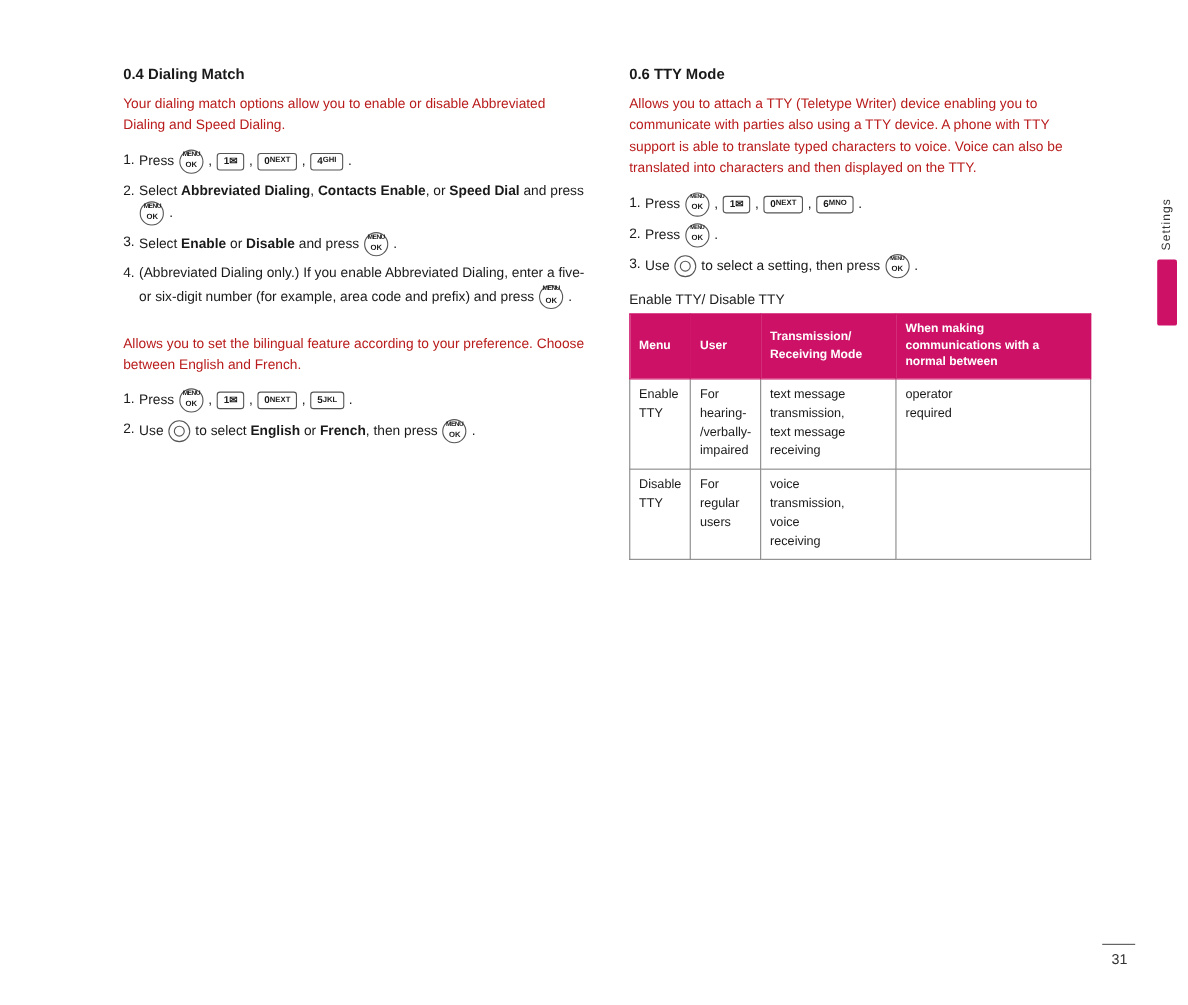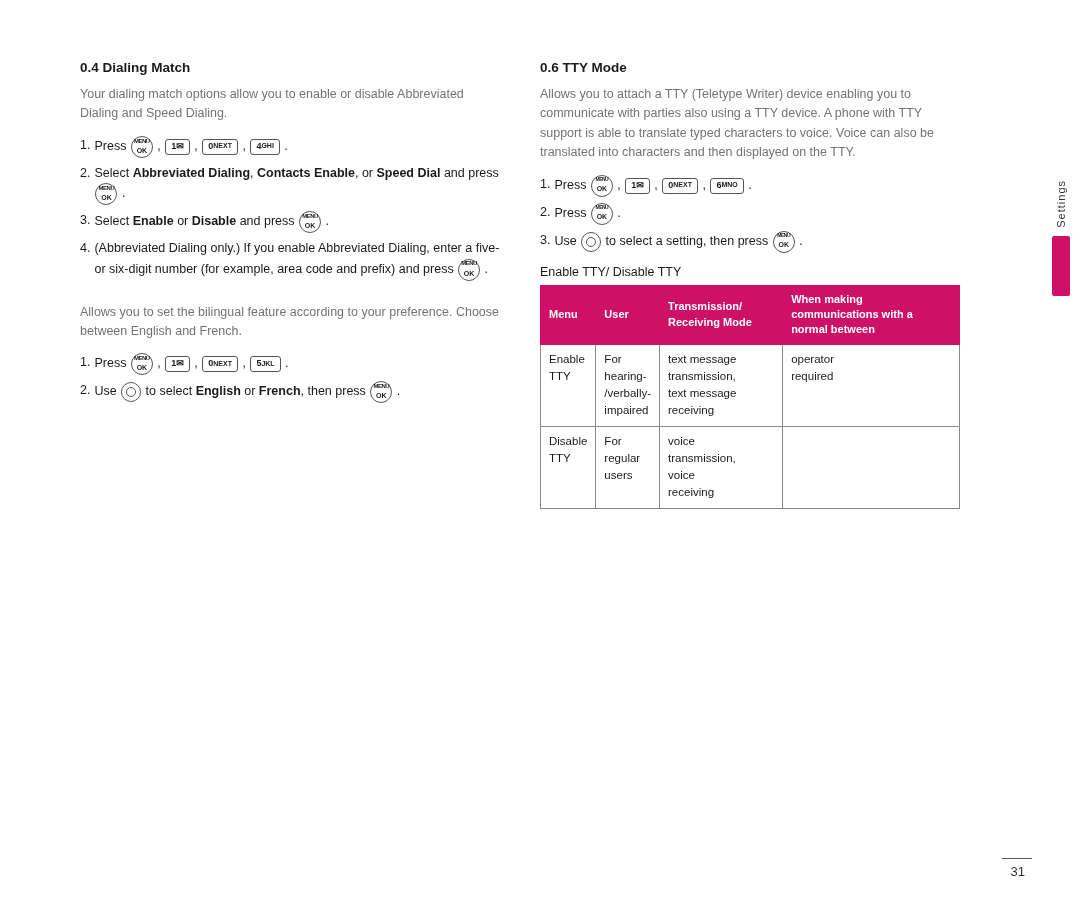--- a/index.html
+++ b/index.html
@@ -19,20 +19,21 @@
       height: 914px;
       display: flex;
       position: relative;
     }
 
     .main-content {
       flex: 1;
       padding: 60px 50px 40px 80px;
       display: flex;
       gap: 40px;
+      justify-content: flex-end;
     }
 
     .left-column {
       flex: 1;
       max-width: 420px;
     }
 
     .right-column {
       flex: 1;
       max-width: 420px;
@@ -41,21 +42,21 @@
     .section-title {
       font-size: 13.5px;
       font-weight: bold;
       margin-bottom: 10px;
     }
 
     .section-body {
       font-size: 12.5px;
       line-height: 1.55;
       margin-bottom: 12px;
-      color: #737373;
+      color: #b91c1c;
     }
 
     .numbered-list {
       list-style: none;
       padding: 0;
       margin-bottom: 12px;
     }
 
     .numbered-list li {
       font-size: 12.5px;

